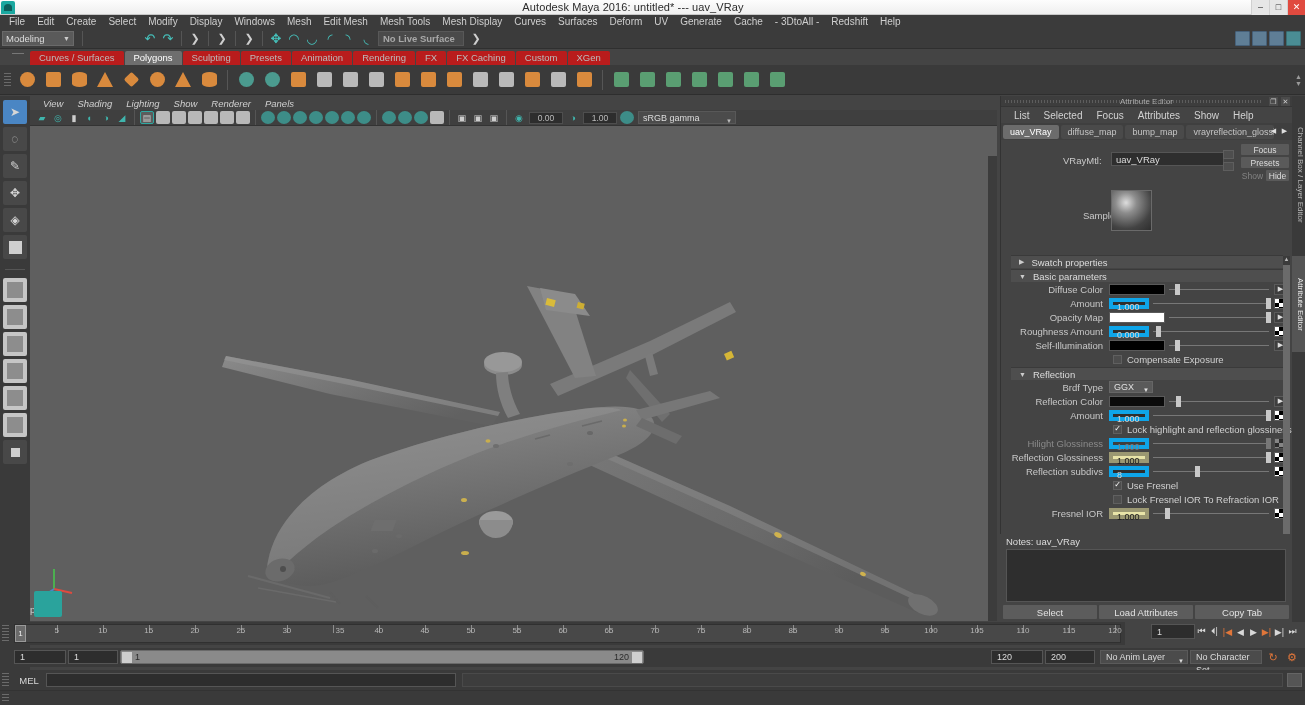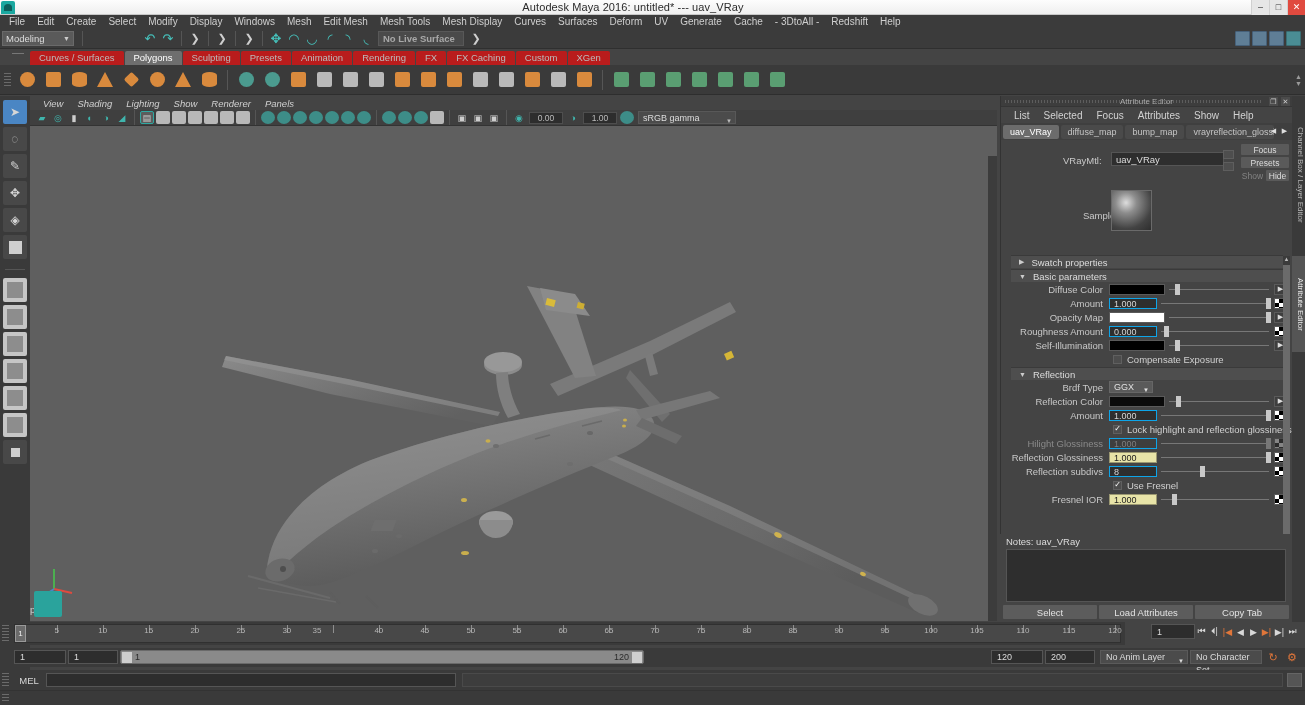--- a/index.html
+++ b/index.html
@@ -202,21 +202,21 @@
   .ae-sample .slbl{position:absolute;left:82px;top:24px;font-size:9.5px;color:#c9c9c9;}
   .ae-sample .swatch{position:absolute;left:110px;top:4px;width:41px;height:41px;border:1px solid #6a6a6a;
      background:radial-gradient(circle at 36% 30%, #d8d8d8 2%, #8d8d8d 28%, #434343 70%, #2e2e2e 100%);}
   .ae-scrollarea{position:absolute;top:158px;left:0;width:292px;height:370px;overflow:hidden;}
   .grp-hdr{height:13px;background:#4e4e4e;display:flex;align-items:center;padding-left:8px;
     font-size:9.5px;color:#dcdcdc;border-top:1px solid #3a3a3a;margin:1px 10px 0 10px;}
   .grp-hdr .tri{margin-right:7px;font-size:7px;color:#ccc;}
   .prow{height:14px;display:flex;align-items:center;padding-right:6px;}
   .plabel{width:108px;text-align:right;padding-right:6px;font-size:9.5px;color:#c8c8c8;white-space:nowrap;overflow:hidden;}
   .plabel.dim{color:#8a8a8a;}
-  .pfield{width:48px;height:11px;background:#2e2e2e;border:1px solid #0ea5e9;color:#d5d5d5;font-size:9px;line-height:10px;padding-left:4px;}
+  .pfield{width:40px;height:11px;background:#2e2e2e;border:4px solid #0ea5e9;color:#d5d5d5;font-size:9px;line-height:10px;padding-left:4px;}
   .pfield.yellow{background:#e8e4a8;color:#1c1c1c;border-color:#9b9872;}
   .pfield.dim{background:#3e3e3e;color:#7e7e7e;}
   .pswatch{width:56px;height:11px;border:1px solid #5a5a5a;}
   .pslider{flex:1;height:11px;position:relative;margin-left:4px;}
   .pslider .track{position:absolute;top:5px;left:0;right:0;height:1px;background:#777;}
   .pslider .thumb{position:absolute;top:0;width:5px;height:11px;background:#c8c8c8;}
   .pslider .thumb.dim{background:#777;}
   .pmap{width:13px;height:11px;background:
      repeating-conic-gradient(#000 0 25%, #fff 0 50%) 0 0/8px 8px;margin-left:5px;border:1px solid #5a5a5a;}
   .pmap.arrow{background:#3e3e3e;display:flex;align-items:center;justify-content:center;color:#ddd;font-size:7px;}
@@ -816,20 +816,24 @@
           <div class="pslider">
             <div class="track"></div>
             <div class="thumb" style="left: 36%;"></div>
           </div>
           <div class="pmap"></div>
         </div>
         <div class="pcheck">
           <span class="box on">✓</span>
           <span>Use Fresnel</span>
         </div>
+        <div class="pcheck">
+          <span class="box"></span>
+          <span>Lock Fresnel IOR To Refraction IOR</span>
+        </div>
         <div class="prow">
           <div class="plabel">Fresnel IOR</div>
           <div class="pfield yellow">1.000</div>
           <div class="pslider">
             <div class="track"></div>
             <div class="thumb" style="left: 10%;"></div>
           </div>
           <div class="pmap"></div>
         </div>
       </div>
@@ -871,21 +875,21 @@
         <div class="tl-num" style="left: 87.8151px;">10</div>
         <div class="tl-tick maj" style="left: 133.824px;"></div>
         <div class="tl-num" style="left: 133.824px;">15</div>
         <div class="tl-tick maj" style="left: 179.832px;"></div>
         <div class="tl-num" style="left: 179.832px;">20</div>
         <div class="tl-tick maj" style="left: 225.84px;"></div>
         <div class="tl-num" style="left: 225.84px;">25</div>
         <div class="tl-tick maj" style="left: 271.849px;"></div>
         <div class="tl-num" style="left: 271.849px;">30</div>
         <div class="tl-tick maj" style="left: 317.857px;"></div>
-        <div class="tl-num" style="left: 302px;">35</div>
+        <div class="tl-num" style="left: 325px;">35</div>
         <div class="tl-tick maj" style="left: 363.866px;"></div>
         <div class="tl-num" style="left: 363.866px;">40</div>
         <div class="tl-tick maj" style="left: 409.874px;"></div>
         <div class="tl-num" style="left: 409.874px;">45</div>
         <div class="tl-tick maj" style="left: 455.882px;"></div>
         <div class="tl-num" style="left: 455.882px;">50</div>
         <div class="tl-tick maj" style="left: 501.891px;"></div>
         <div class="tl-num" style="left: 501.891px;">55</div>
         <div class="tl-tick maj" style="left: 547.899px;"></div>
         <div class="tl-num" style="left: 547.899px;">60</div>

